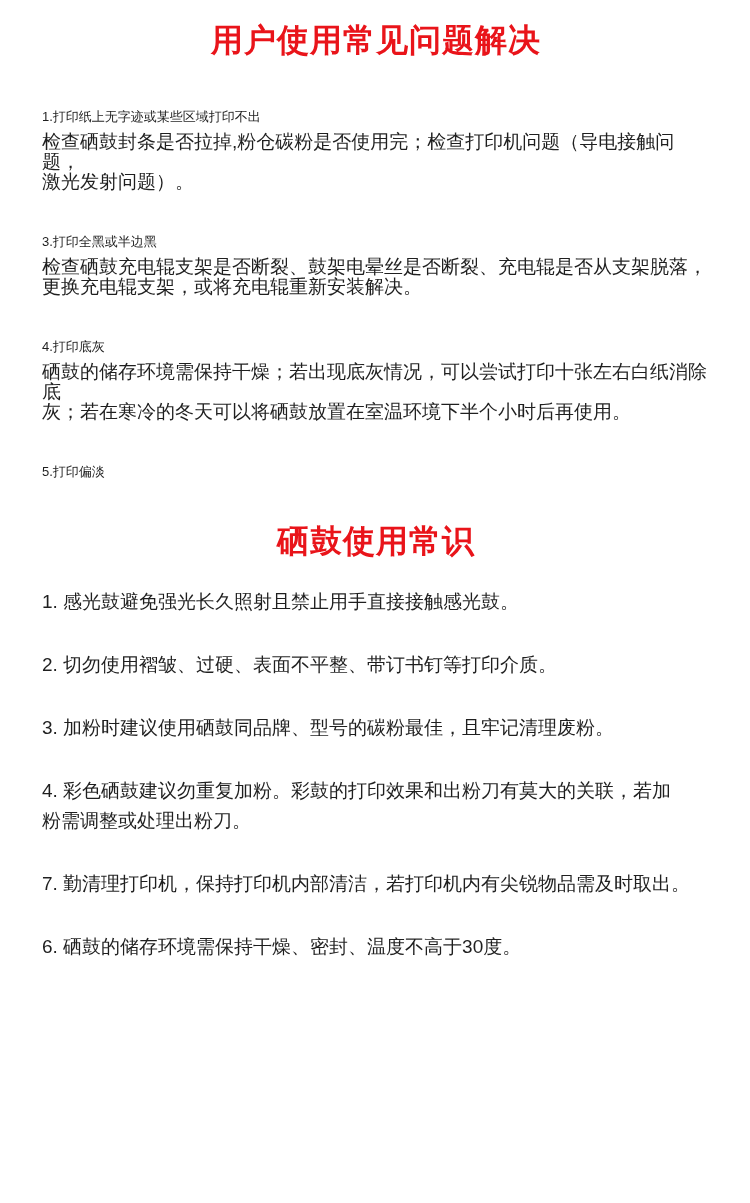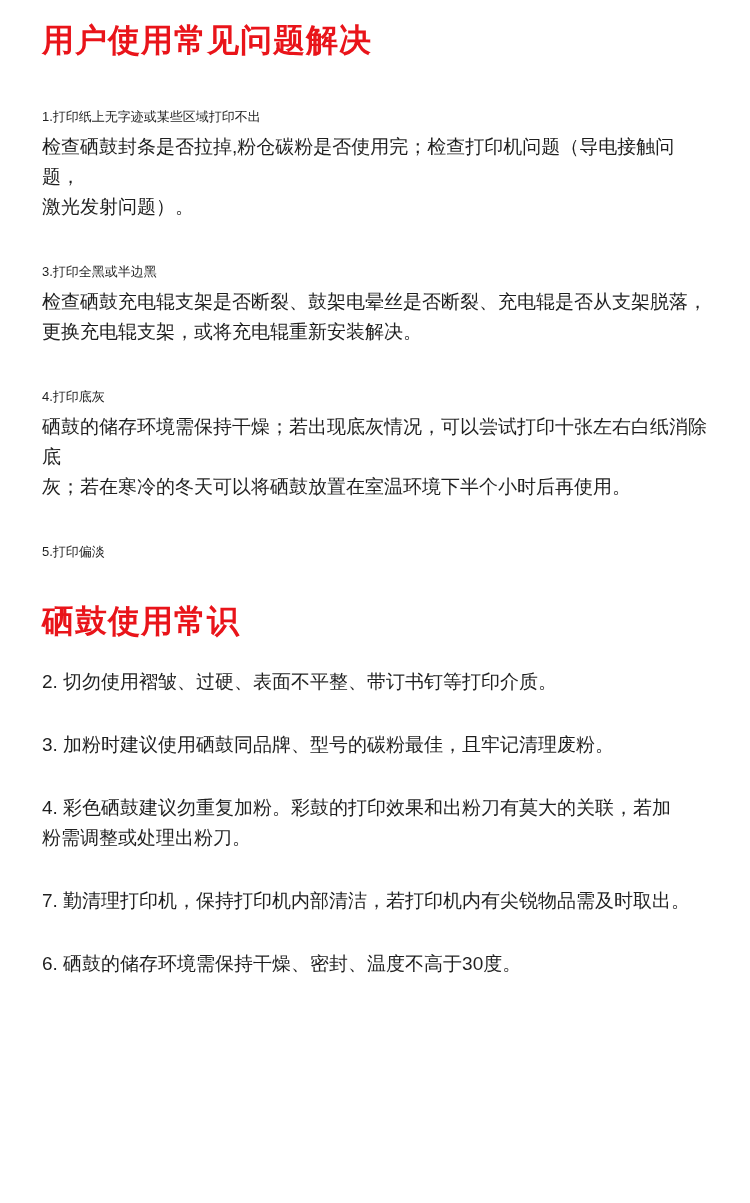--- a/index.html
+++ b/index.html
@@ -17,41 +17,41 @@
   .page {
     box-sizing: border-box;
     width: 750px;
     padding: 0 40px 0 42px;
   }
   .section-title {
     margin: 0;
     font-size: 32px;
     line-height: 38px;
     font-weight: 700;
-    text-align: left;
+    text-align: center;
     color: #e9141a;
     letter-spacing: 1px;
   }
   .faq-title {
     padding-top: 21px;
   }
   .faq-list {
     margin-top: 43px;
   }
   .faq-item {
     margin: 0 0 35px 0;
   }
   .faq-item-heading {
     font-size: 13px;
     line-height: 30px;
     white-space: pre-line;
   }
   .faq-item-body {
     font-size: 19px;
-    line-height: 30px;
+    line-height: 20px;
     white-space: pre-line;
   }
   .tips-title {
     margin-top: 0;
   }
   .tips-list {
     margin-top: 27px;
   }
   .tip-item {
     margin: 0 0 33px 0;
@@ -93,20 +93,21 @@
 
     <div class="faq-item">
       <div class="faq-item-heading">5.打印偏淡</div>
     </div>
 
   </div>
 
   <h1 class="section-title tips-title">硒鼓使用常识</h1>
 
   <div class="tips-list">
+    <div class="tip-item">1. 感光鼓避免强光长久照射且禁止用手直接接触感光鼓。</div>
     <div class="tip-item">2. 切勿使用褶皱、过硬、表面不平整、带订书钉等打印介质。</div>
     <div class="tip-item">3. 加粉时建议使用硒鼓同品牌、型号的碳粉最佳，且牢记清理废粉。</div>
     <div class="tip-item">4. 彩色硒鼓建议勿重复加粉。彩鼓的打印效果和出粉刀有莫大的关联，若加
 粉需调整或处理出粉刀。</div>
     <div class="tip-item">7. 勤清理打印机，保持打印机内部清洁，若打印机内有尖锐物品需及时取出。</div>
     <div class="tip-item">6. 硒鼓的储存环境需保持干燥、密封、温度不高于30度。</div>
   </div>
 
 </div>
 

